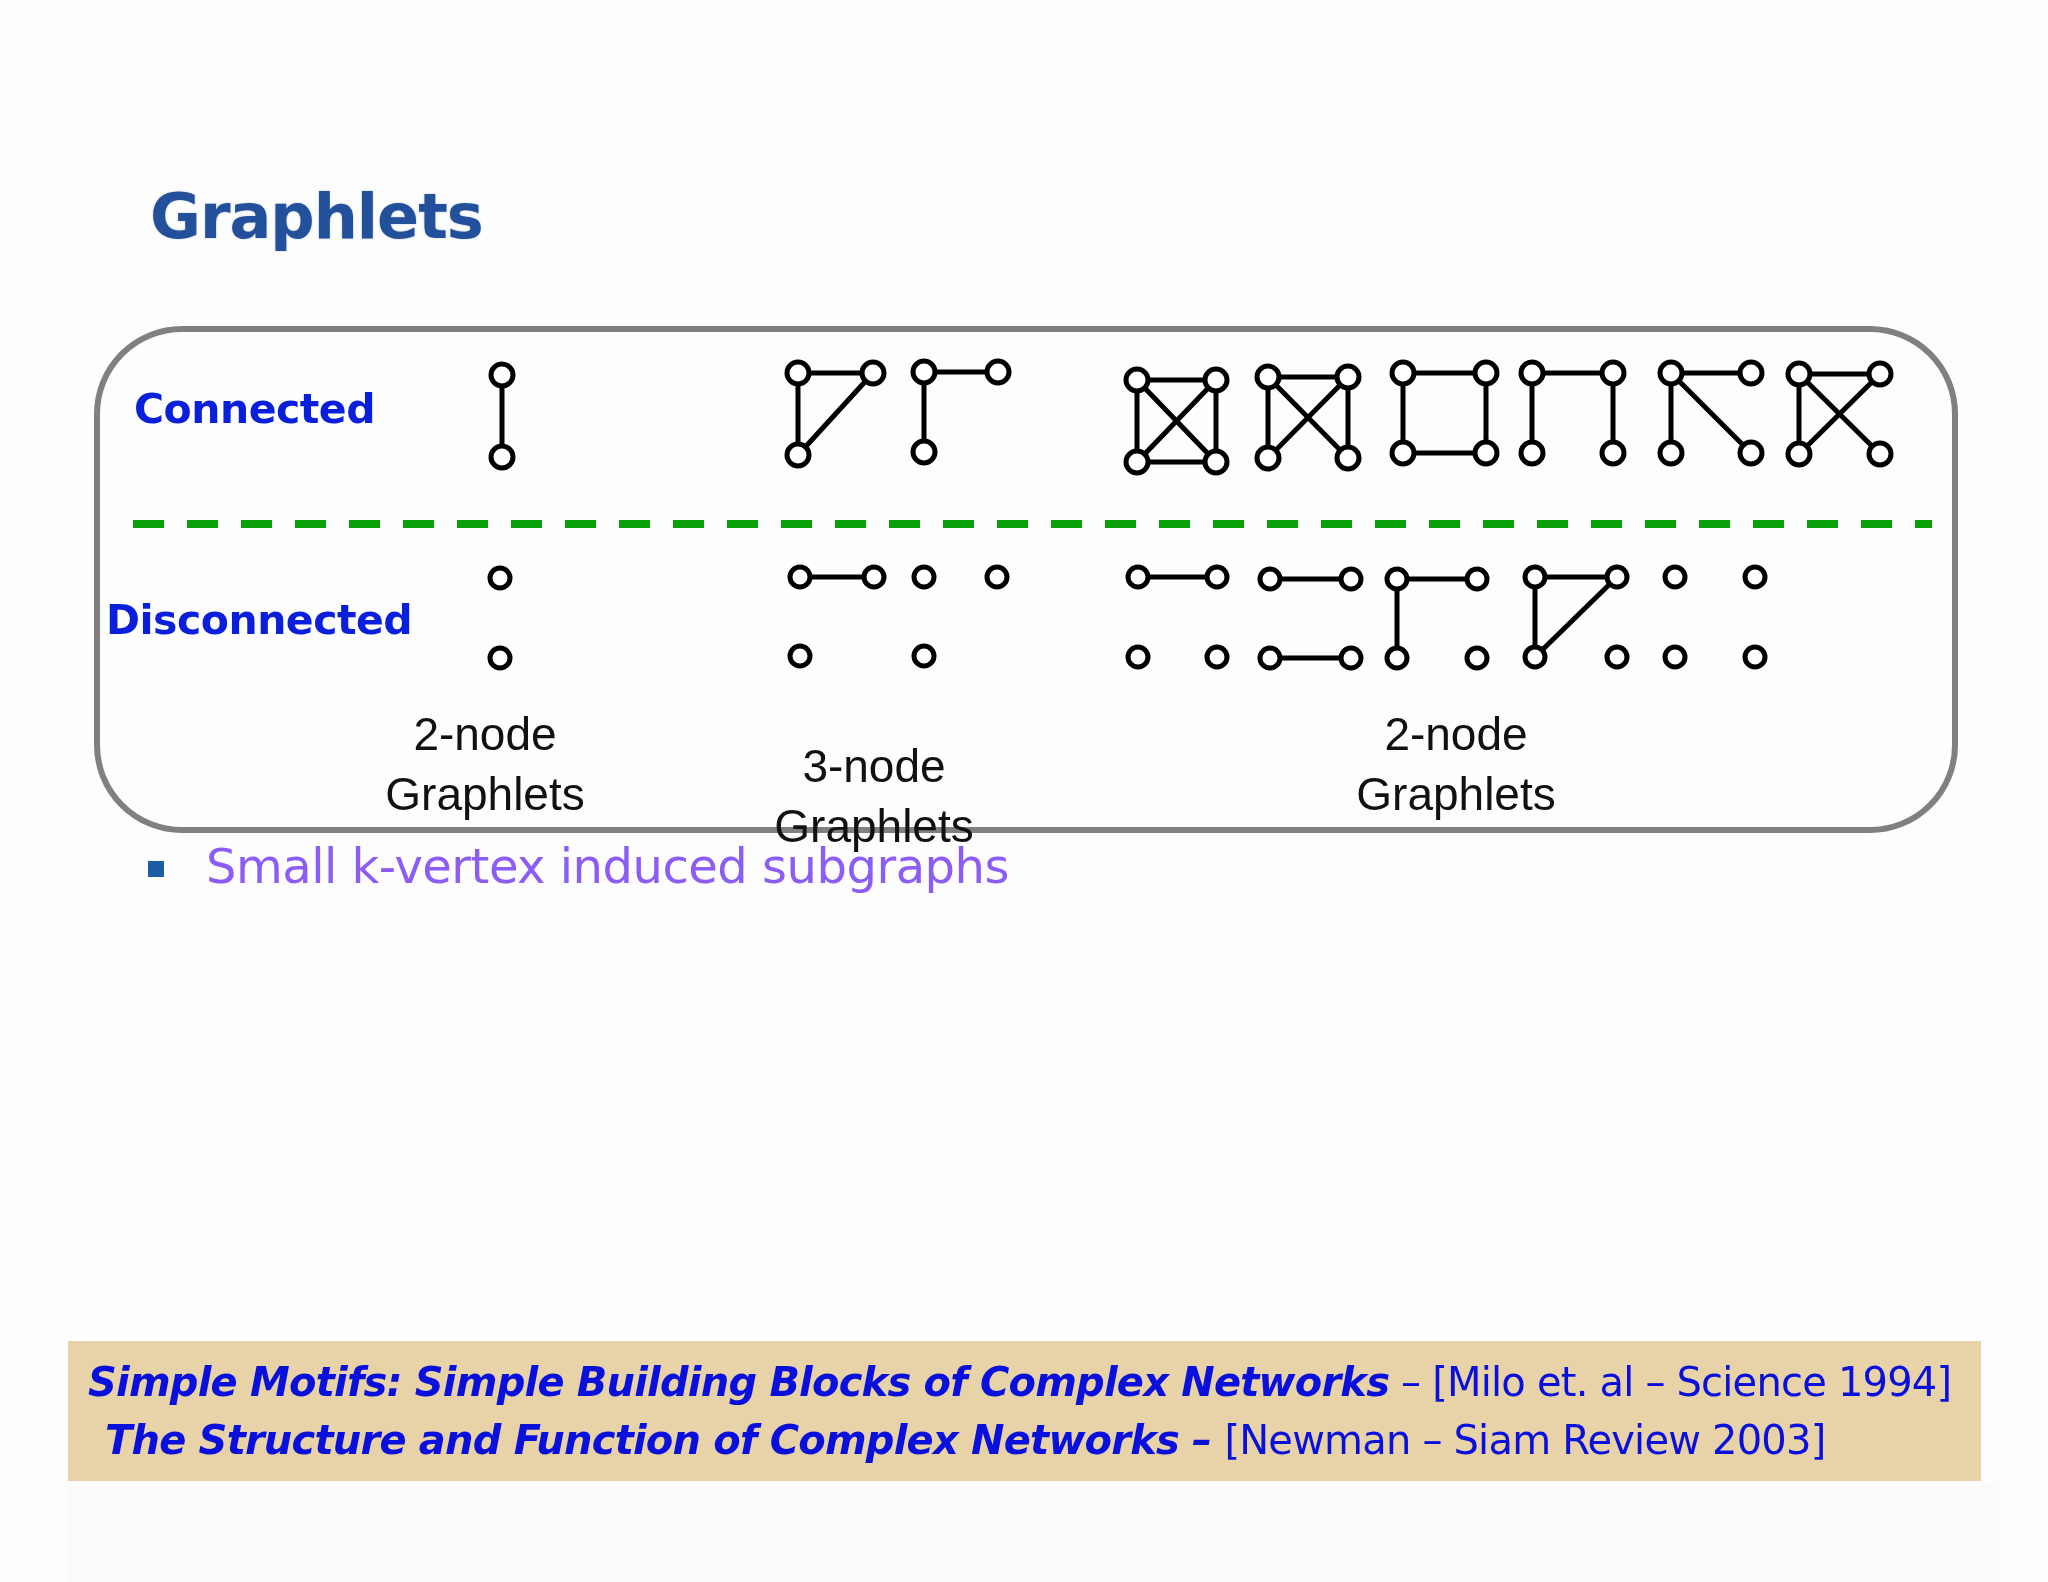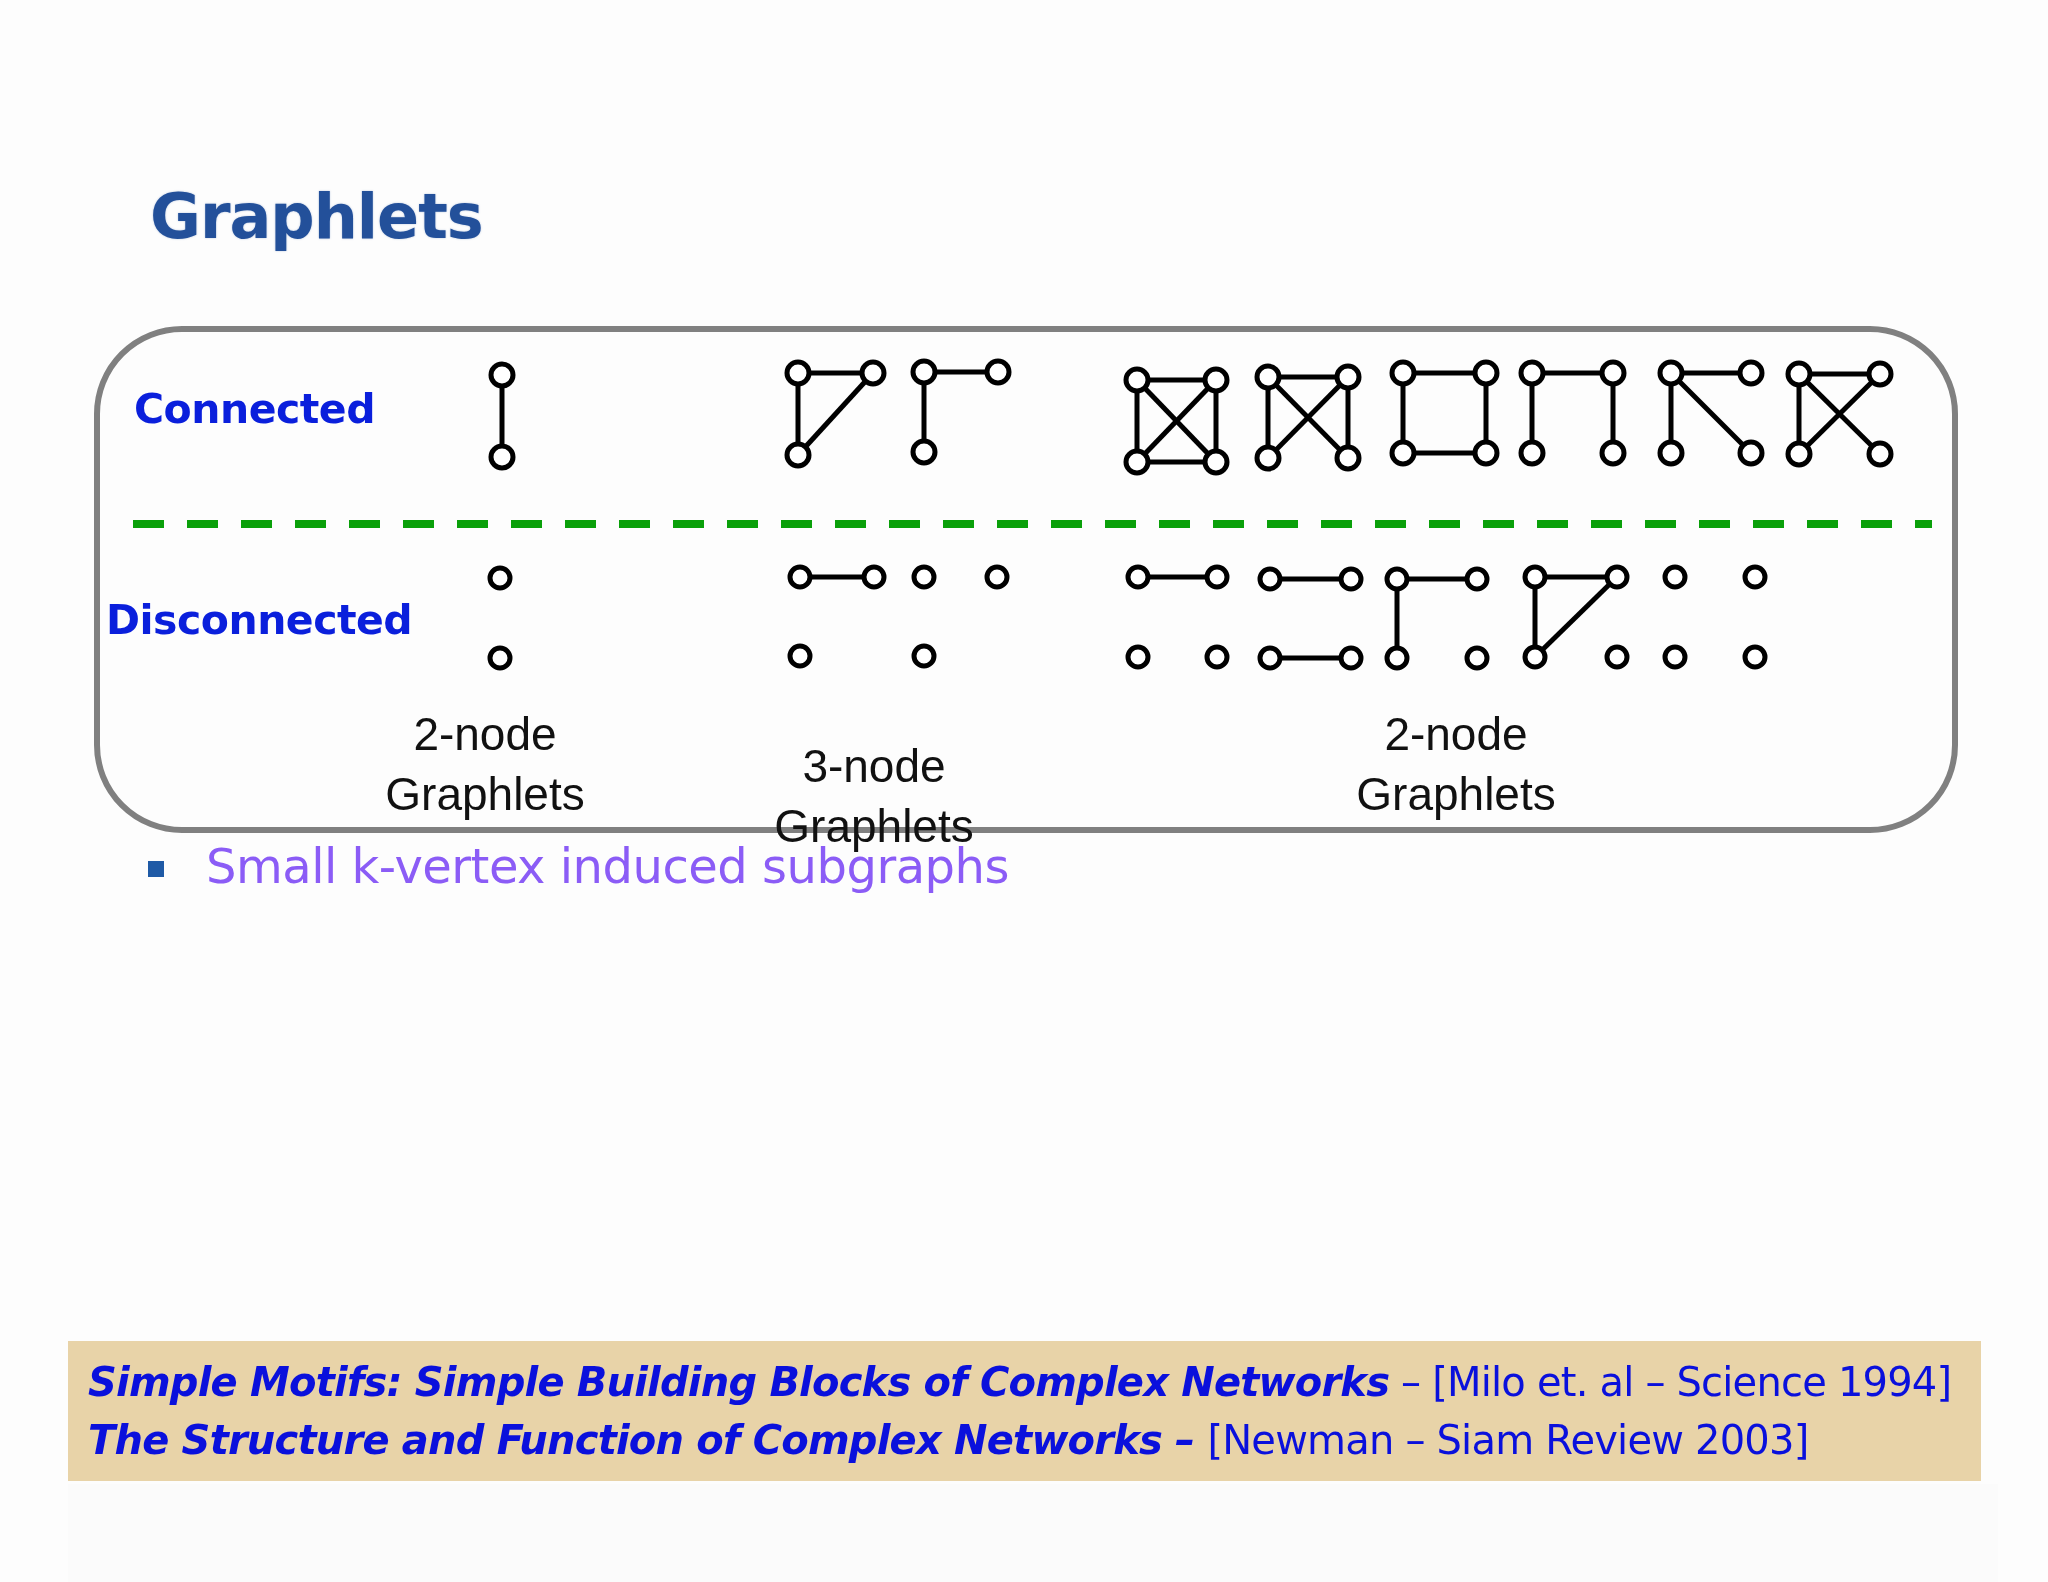--- a/index.html
+++ b/index.html
@@ -194,17 +194,17 @@
   </div>
 </div>
 
 <div class="bullet"></div>
 <div class="bullet-text">Small k-vertex induced subgraphs</div>
 
 <div class="cite-box">
   <div class="cite-line" style="top:18px;">
     <span class="t">Simple Motifs: Simple Building Blocks of Complex Networks</span><span class="r"> – </span><span class="r">[Milo et. al – Science 1994]</span>
   </div>
-  <div class="cite-line" style="top:76px;">
+  <div class="cite-line" style="top:76px;margin-left:17px;">
     <span class="t">The Structure and Function of Complex Networks</span><span class="t"> – </span><span class="r">[Newman – Siam Review 2003]</span>
   </div>
 </div>
 <div class="below-box"></div>
 
 </body></html>

